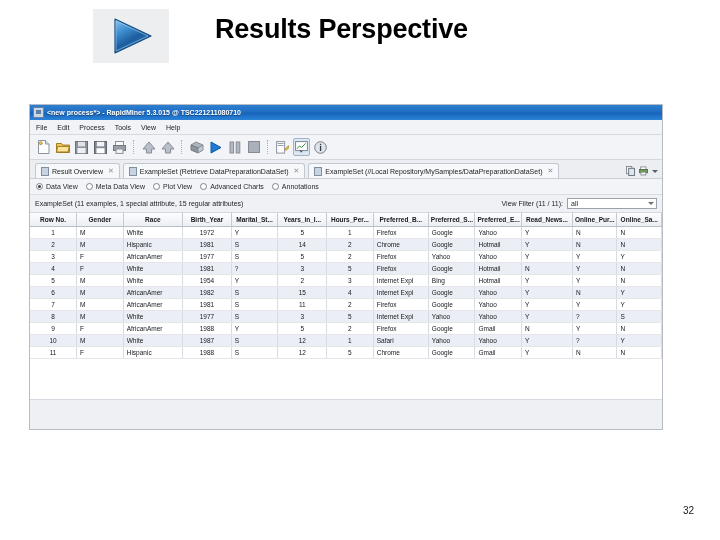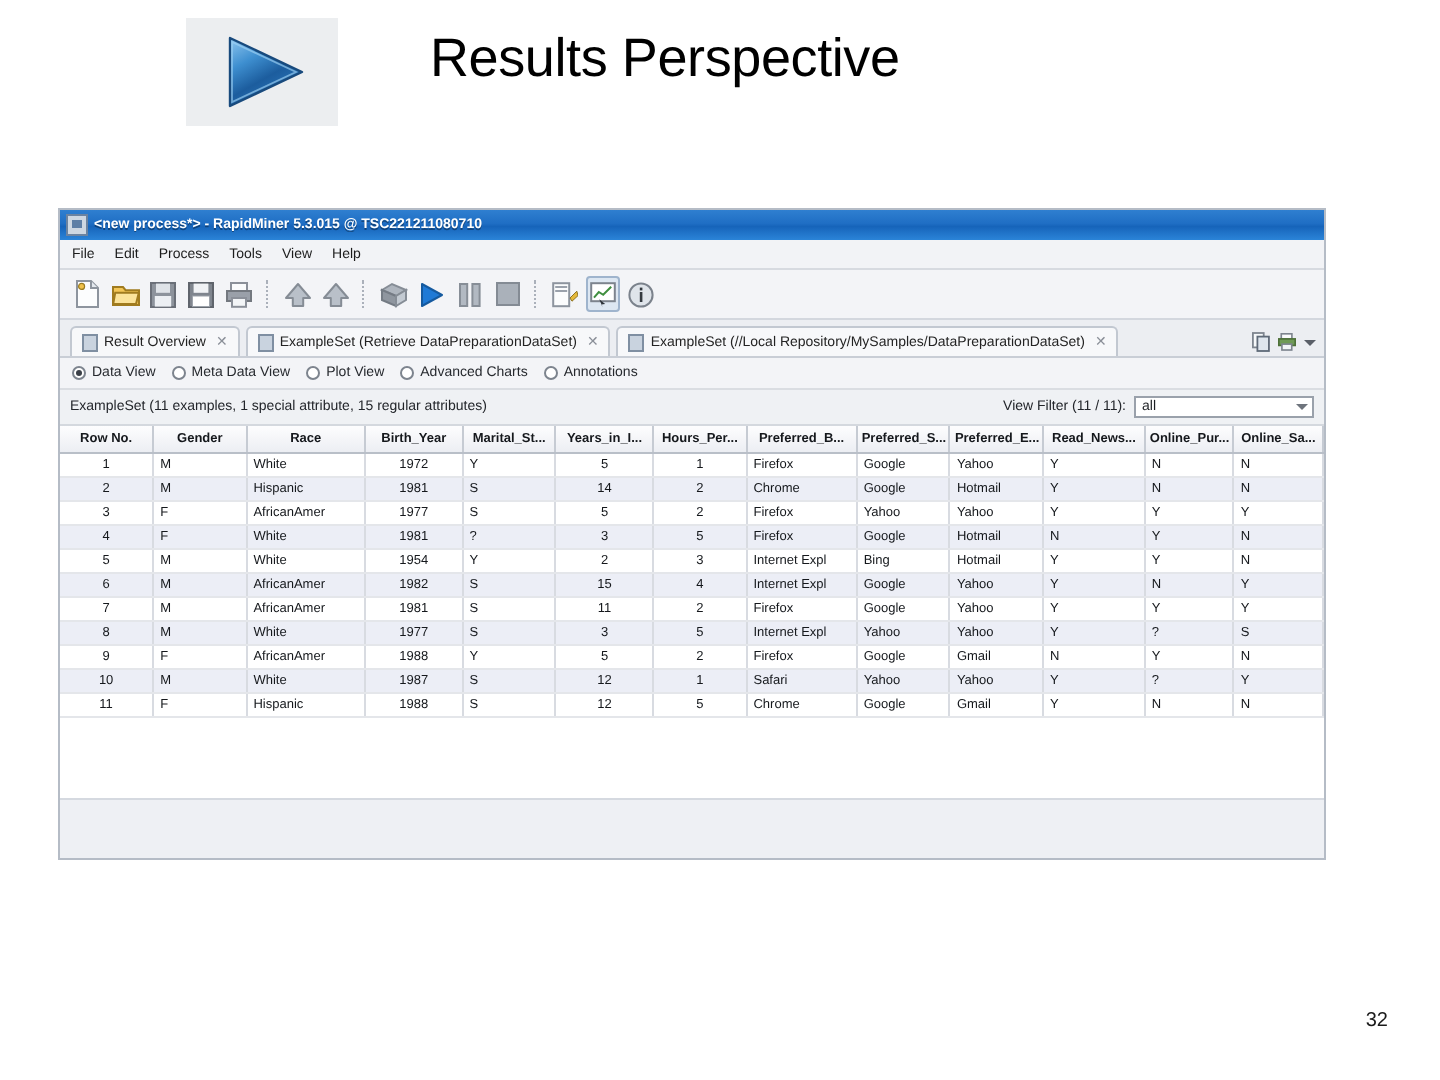--- a/index.html
+++ b/index.html
@@ -9,21 +9,21 @@
     -webkit-font-smoothing:antialiased;
   }
   
   .slide-head{position:absolute;left:0;top:0;width:720px;height:95px;}
   .perspective-icon{
     position:absolute;left:93px;top:9px;width:76px;height:54px;
     background:#eceef0;display:flex;align-items:center;justify-content:center;
   }
   .slide-title{
     position:absolute;left:215px;top:14px;
-    font-size:27px;font-weight:normal;color:#000;letter-spacing:-0.2px;
+    font-size:27px;font-weight:bold;color:#000;letter-spacing:-0.2px;
     font-family:"Liberation Sans", sans-serif;
   }
   
   .app-window{
     position:absolute;left:29px;top:104px;width:634px;height:326px;
     background:#eef0f4;border:1px solid #b5bcc6;box-sizing:border-box;
   }
   .titlebar{
     height:15px;width:100%;
     background:linear-gradient(to bottom,#2f7fd0 0%,#1f6ec4 45%,#1664ba 55%,#2b84d8 100%);

